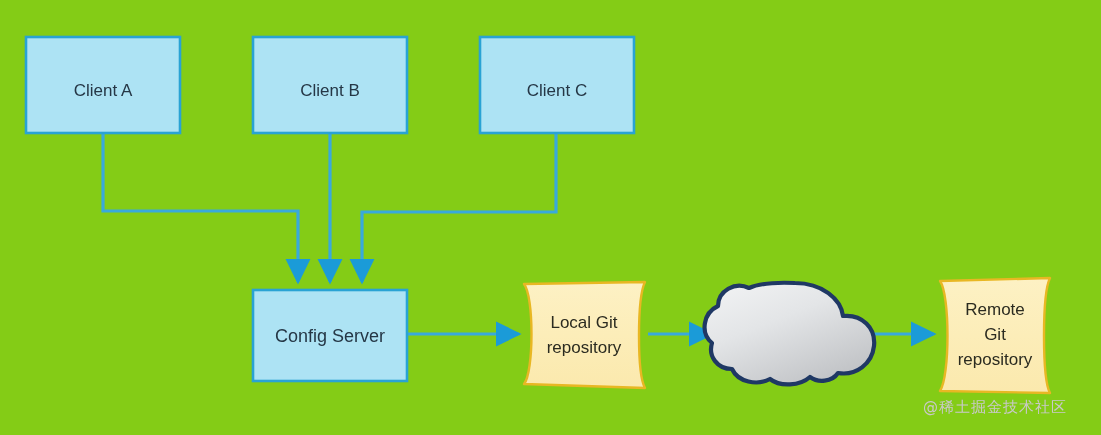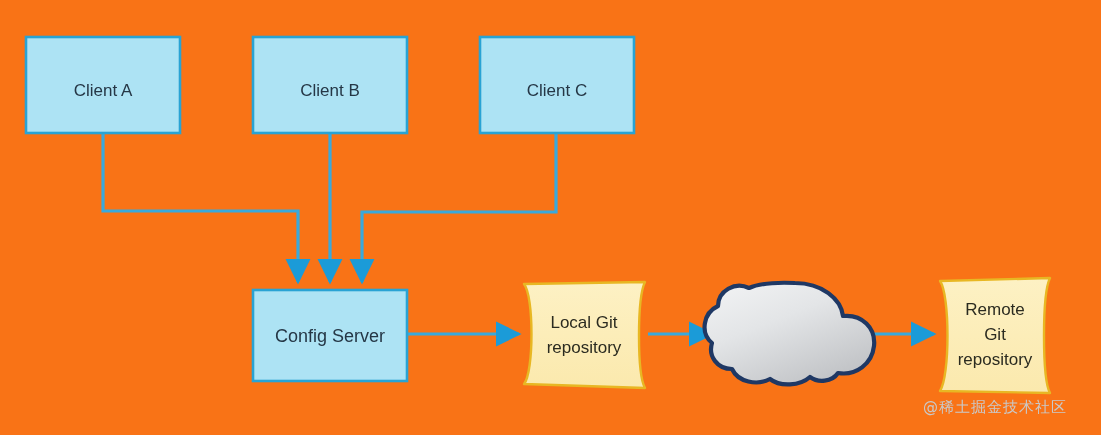--- a/index.html
+++ b/index.html
@@ -8,21 +8,21 @@
     padding: 0;
     background: #ffffff;
   }
   body {
     font-family: "Liberation Sans", "DejaVu Sans", sans-serif;
   }
   #diagram-canvas {
     position: relative;
     width: 1101px;
     height: 435px;
-    background: #f97316;
+    background: #84cc16;
     overflow: hidden;
   }
   #diagram-svg {
     position: absolute;
     left: 0;
     top: 0;
     width: 1101px;
     height: 435px;
     display: block;
   }

